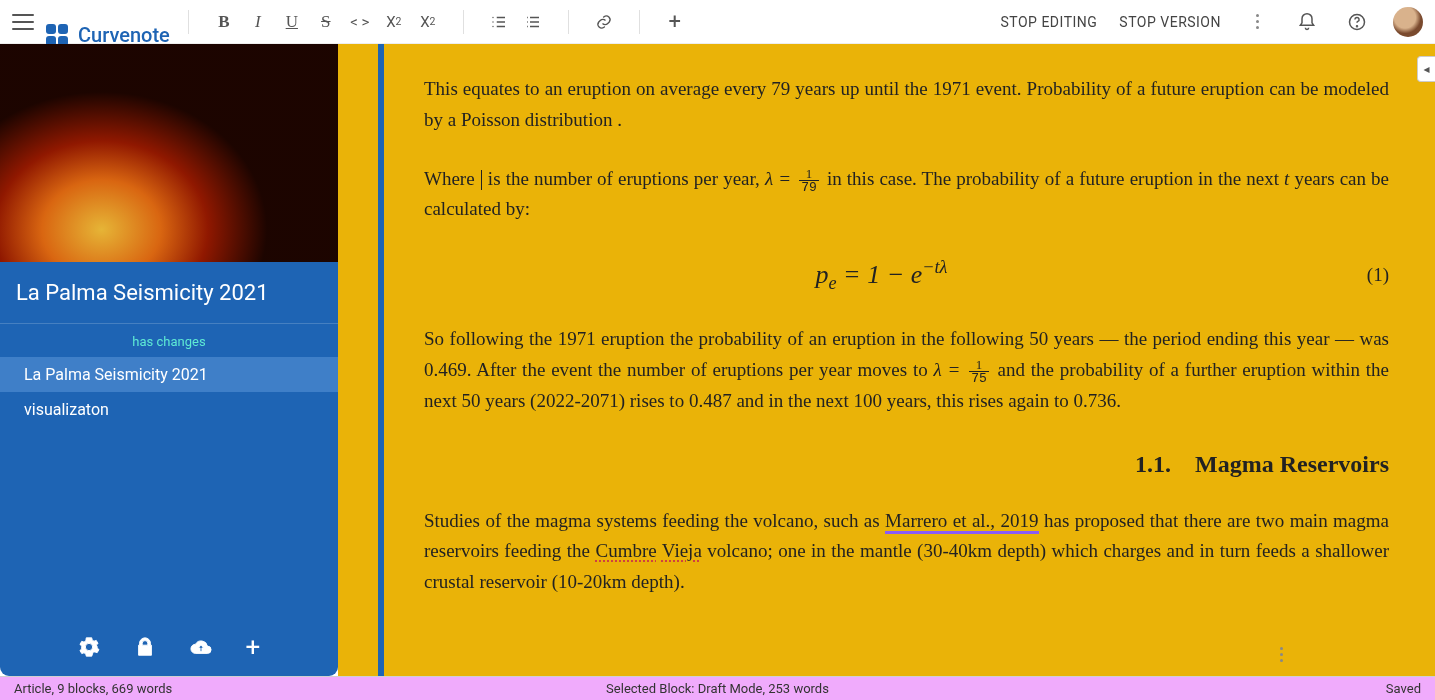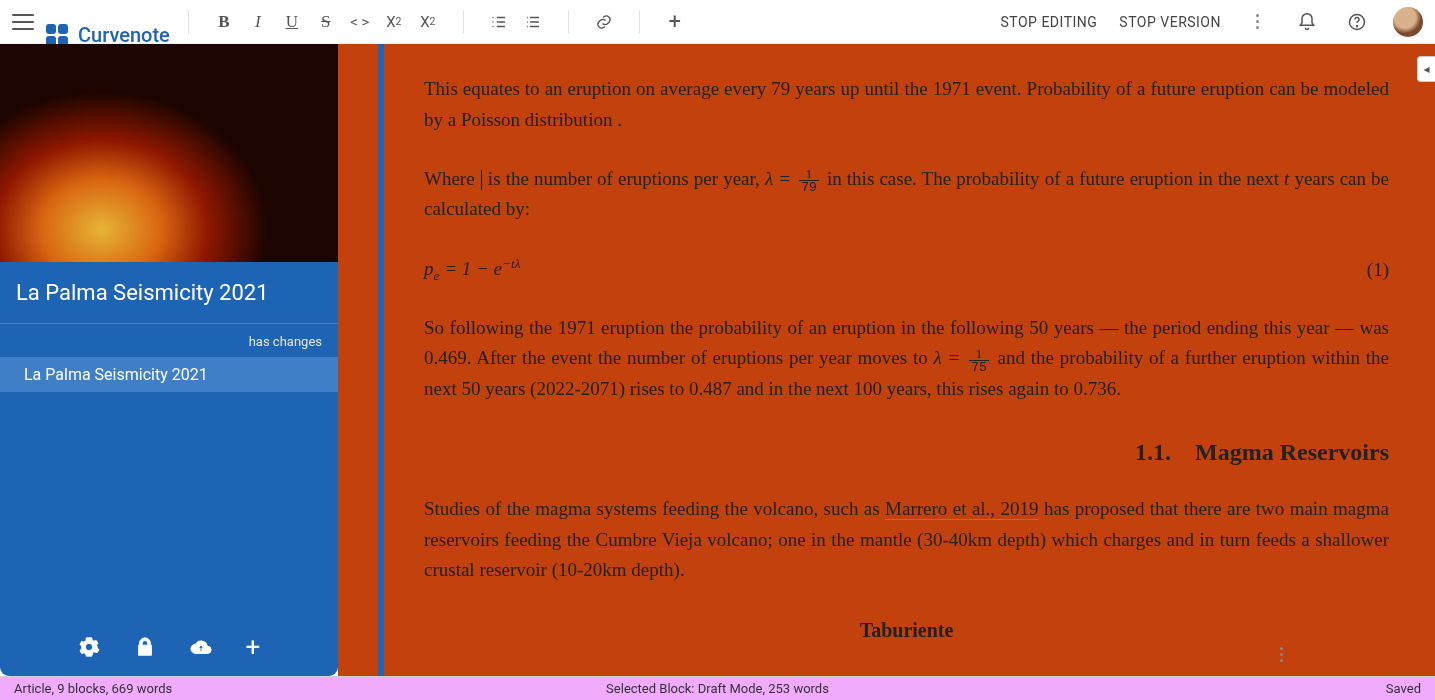--- a/index.html
+++ b/index.html
@@ -37,43 +37,43 @@
   .avatar{width:30px;height:30px;border-radius:50%;background:radial-gradient(circle at 40% 35%, #d9b28c 0 40%, #7a4a2e 60% 100%);cursor:pointer;}
   
   .main{flex:1;display:flex;min-height:0;}
   
   .sidebar{width:338px;flex:0 0 338px;background:#1E64B4;color:#fff;display:flex;flex-direction:column;border-radius:9px;}
   .hero{height:218px;flex:0 0 218px;background:
     radial-gradient(ellipse 70% 90% at 30% 85%, rgba(255,200,60,.9) 0%, rgba(255,120,20,.85) 25%, rgba(180,30,0,.8) 45%, rgba(30,5,0,.95) 70%),
     linear-gradient(#000,#000);
     position:relative;}
   .project-title{padding:18px 16px;font-size:22px;font-weight:400;border-bottom:1px solid rgba(255,255,255,.18);}
-  .changes-row{padding:10px 16px 8px;font-size:13px;color:#e5e5e5;text-align:right;}
+  .changes-row{padding:10px 16px 8px;font-size:13px;color:#5eead4;text-align:center;}
   .nav-item{padding:8px 24px;font-size:16px;cursor:pointer;}
   .nav-item.active{background:#3f7fc8;}
   .sidebar-footer{margin-top:auto;display:flex;align-items:center;justify-content:center;gap:34px;padding:16px 0;}
   .sidebar-footer .ficon{width:22px;height:22px;display:flex;align-items:center;justify-content:center;cursor:pointer;}
   .sidebar-footer svg{width:22px;height:22px;stroke:#fff;fill:#fff;}
   .plus-white{font-size:26px;color:#fff;cursor:pointer;line-height:1;}
   
-  .doc-wrap{flex:1;overflow:auto;background:#c2410c;position:relative;}
+  .doc-wrap{flex:1;overflow:auto;background:#eab308;position:relative;}
   .doc-strip{position:absolute;left:40px;top:0;bottom:0;width:6px;background:#1E64B4;}
   .doc{margin:0 46px 0 86px;padding:30px 0 60px;font-family:Georgia, 'Times New Roman', serif;font-size:19px;line-height:1.62;color:#222;text-align:justify;}
   .doc p{margin:0 0 28px;}
   .eq-row{display:flex;align-items:center;margin:8px 0 26px;}
-  .eq-center{flex:1;font-style:italic;font-size:19px;}
+  .eq-center{flex:1;text-align:center;font-style:italic;font-size:26px;}
   .eq-num{width:50px;text-align:right;font-style:normal;}
   .doc h2{font-family:inherit;font-size:24px;font-weight:700;margin:18px 0 22px;text-align:right;}
   .frac{display:inline-block;vertical-align:middle;text-align:center;font-size:13px;line-height:1;margin:0 3px;}
   .frac .n{display:block;border-bottom:1px solid #222;padding:0 2px;}
   .frac .d{display:block;padding:0 2px;font-family:Liberation Mono, monospace;}
   .sup{font-size:.7em;vertical-align:super;}
   .sub{font-size:.7em;vertical-align:sub;}
   .ital{font-style:italic;}
-  .citation{border-bottom:1px solid #8b5cf6;}
+  .citation{border-bottom:3px solid #8b5cf6;}
   .redunder{text-decoration:underline dotted #d04040;text-underline-offset:3px;}
   .caret{display:inline-block;width:1px;height:20px;background:#222;vertical-align:middle;margin:0 1px;}
   .collapse-tab{position:fixed;right:0;top:56px;width:18px;height:26px;border:1px solid #ccc;border-right:none;background:#fff;border-radius:4px 0 0 4px;display:flex;align-items:center;justify-content:center;font-size:12px;color:#555;cursor:pointer;}
   .block-menu{position:fixed;right:140px;top:640px;}
   
   .statusbar{height:24px;flex:0 0 24px;background:#f0abfc;border-top:1px solid #d0d0d0;display:flex;align-items:center;font-size:13px;color:#333;padding:0 14px;gap:16px;}
   .statusbar .center{position:absolute;left:50%;transform:translateX(-50%);}
   .statusbar .grow{flex:1;}
   .bold{font-weight:700;}
   .strike{text-decoration:line-through;}
@@ -172,20 +172,21 @@
   </div>
 </div>
 
 <div class="main">
 
   <div class="sidebar">
     <div class="hero"></div>
     <div class="project-title">La Palma Seismicity 2021</div>
     <div class="changes-row">has changes</div>
     <div class="nav-item active">La Palma Seismicity 2021</div>
+    <div class="nav-item">visualizaton</div>
 
     <div class="sidebar-footer">
       <div class="ficon">
         <svg viewBox="0 0 24 24" fill="#fff">
             <path d="M12 8a4 4 0 1 0 0 8 4 4 0 0 0 0-8zm9 4a7 7 0 0 1-.1 1.2l2 1.6-2 3.4-2.4-.8a7 7 0 0 1-2 .1L15 22h-6l-.5-2.5a7 7 0 0 1-2-1.1l-2.4.8-2-3.4 2-1.6A7 7 0 0 1 4 12a7 7 0 0 1 .1-1.2l-2-1.6 2-3.4 2.4.8a7 7 0 0 1 2-1.1L9 2h6l.5 2.5a7 7 0 0 1 2 1.1l2.4-.8 2 3.4-2 1.6A7 7 0 0 1 21 12z"></path>
           </svg>
       </div>
       <div class="ficon">
         <svg viewBox="0 0 24 24" fill="#fff">
             <path d="M6 10V8a6 6 0 1 1 12 0v2h1v11H5V10h1zm3 0h6V8a3 3 0 0 0-6 0v2z"></path>
@@ -243,21 +244,20 @@
       <p>
         <span>Studies of the magma systems feeding the volcano, such as </span>
         <span class="citation">Marrero et al., 2019</span>
         <span> has proposed that there are two main magma reservoirs feeding the </span>
         <span class="redunder">Cumbre</span>
         <span> </span>
         <span class="redunder">Vieja</span>
         <span> volcano; one in the mantle (30-40km depth) which charges and in turn feeds a shallower crustal reservoir (10-20km depth).</span>
       </p>
 
-      <div class="trunc-heading">Taburiente</div>
     </div>
   </div>
 </div>
 
 <div class="collapse-tab">◂</div>
 
 <div class="block-menu icon-btn">
   <div class="dots-v">
       <span></span>
       <span></span>

